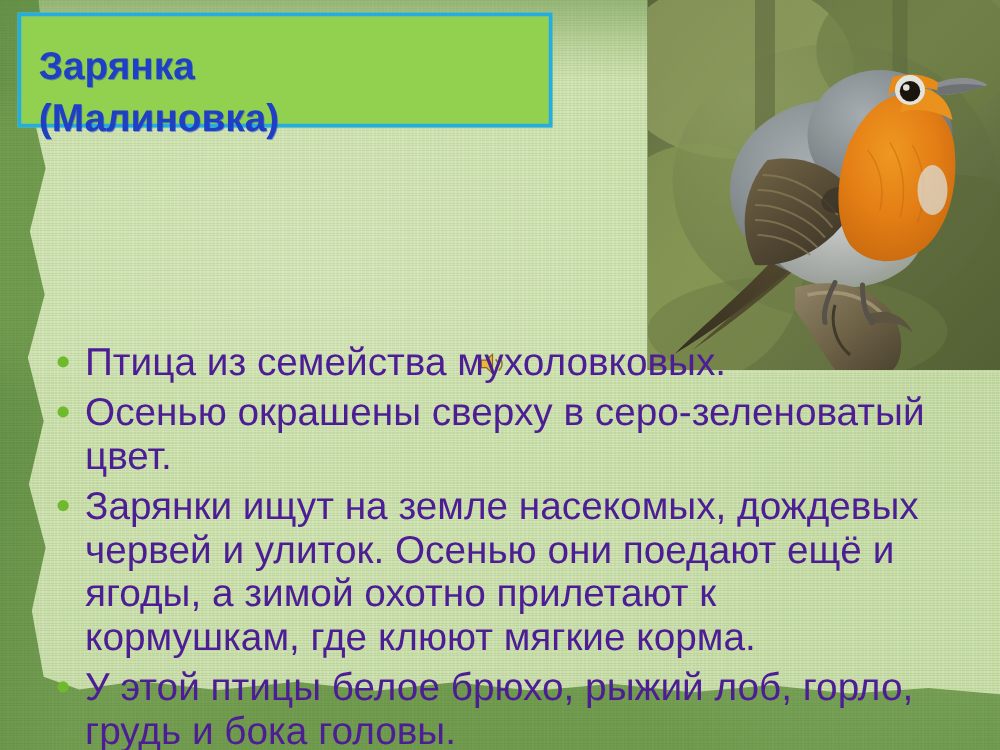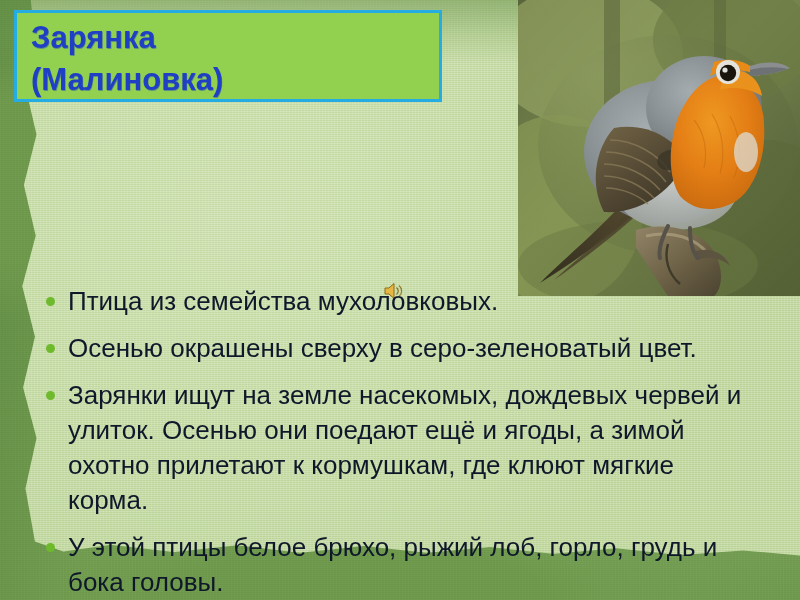--- a/index.html
+++ b/index.html
@@ -90,21 +90,21 @@
   }
 
   
   #title-box {
     position: absolute;
     left: 14px; top: 10px;
     width: 428px; height: 92px;
     background: #92d14f;
     border: 3px solid #25ace3;
     box-sizing: border-box;
-    padding: 4px 0 0 14px;
+    padding: 19px 0 0 14px;
   }
   #title-text {
     color: #1f3fc4;
     font-weight: bold;
     font-size: 31px;
     line-height: 42px;
     letter-spacing: 0px;
     white-space: pre-line;
     text-shadow: 0.6px 0.6px 0 rgba(31,63,196,0.45);
   }
@@ -123,23 +123,23 @@
   #body-list {
     position: absolute;
     left: 42px; top: 272px;
     width: 700px;
     margin: 0; padding: 0;
     list-style: none;
   }
   .bullet-item {
     position: relative;
     padding-left: 26px;
-    margin: 12px 0 5px 0;
-    color: #0f172a;
-    font-size: 26px;
+    margin: 0 0 5px 0;
+    color: #4c1d95;
+    font-size: 31px;
     line-height: 35px;
   }
   .bullet-item .dot {
     position: absolute;
     left: 4px; top: 13px;
     width: 9px; height: 9px;
     border-radius: 50%;
     background: #6fba2c;
   }
   .bullet-text { display: inline; }

